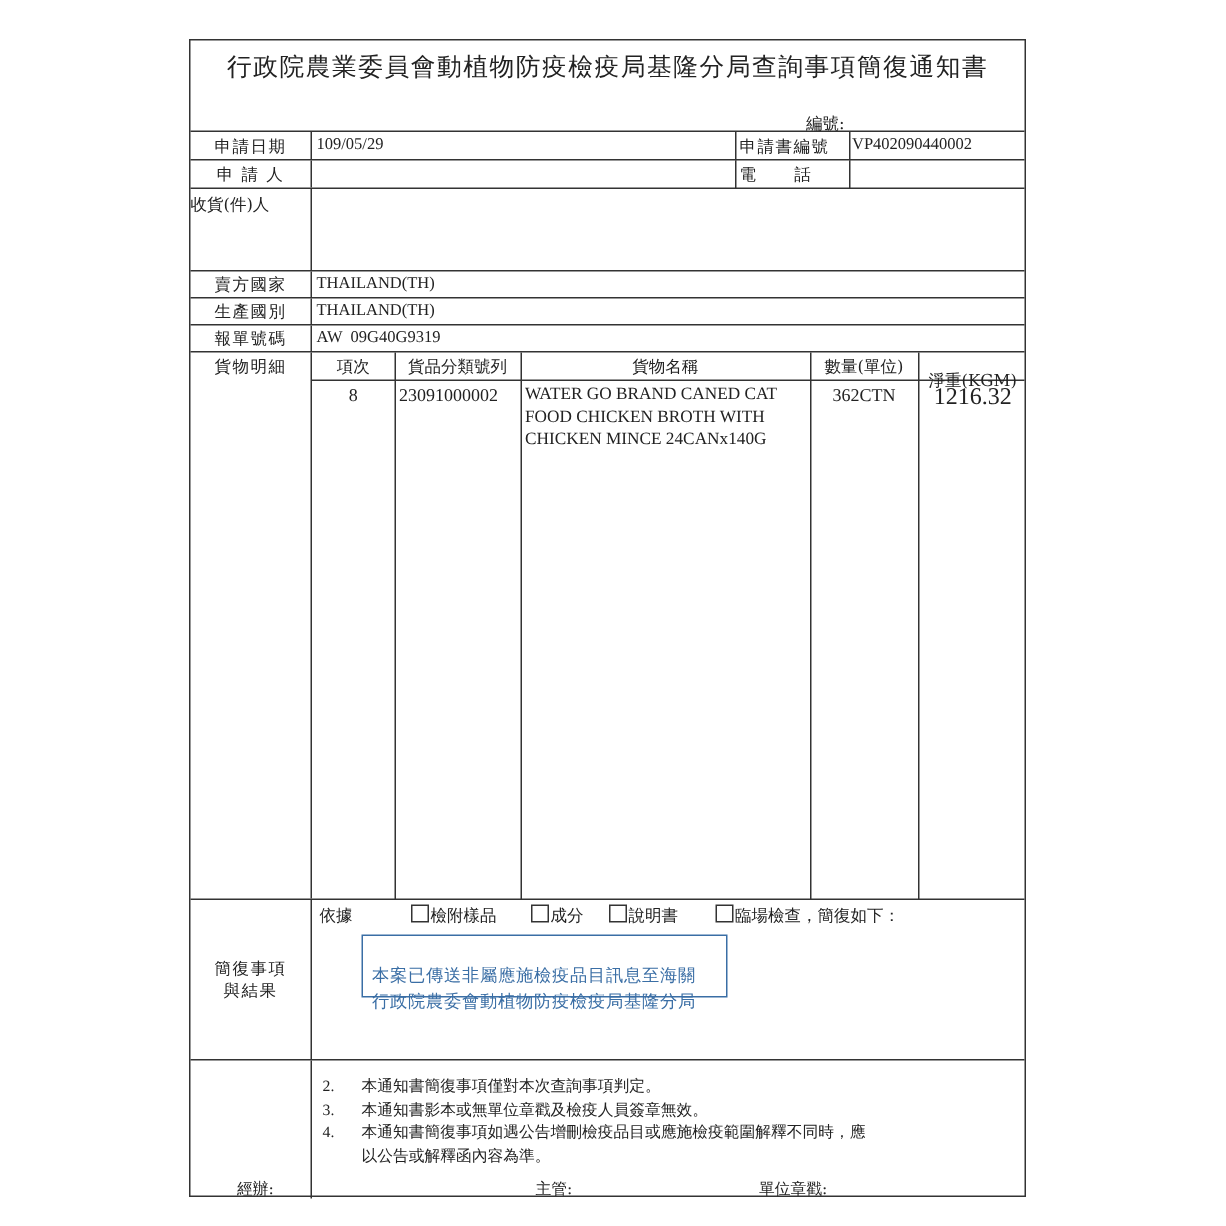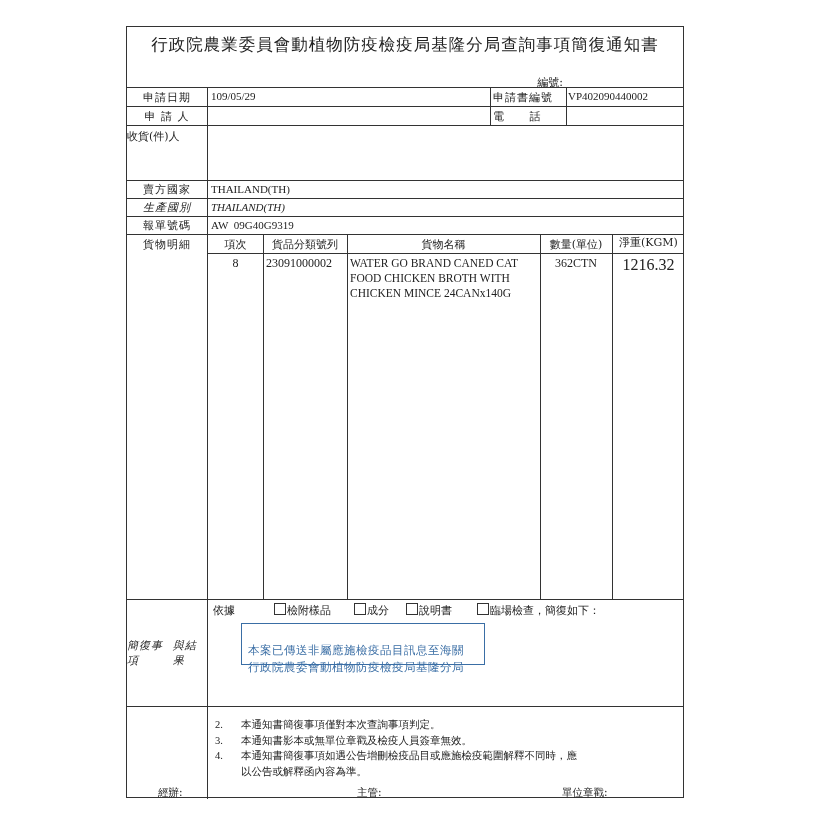--- a/index.html
+++ b/index.html
@@ -48,60 +48,60 @@
     <div class="cell" style="left:366px;top:2px;white-space:pre;">電　　 話</div>
     <div class="vline" style="left:439px;top:0;height:19px;"></div>
     <div class="cell" style="left:441px;top:2px;"></div>
   </div>
 
   <div class="row" style="top:153px;height:18px;">
     <div class="lbl">賣方國家</div>
     <div class="val">THAILAND(TH)</div>
   </div>
 
-  <div class="row" style="top:171px;height:18px;font-style:italic;">
+  <div class="row" style="top:171px;height:18px;">
     <div class="lbl">生產國別</div>
     <div class="val">THAILAND(TH)</div>
   </div>
 
   <div class="row" style="top:189px;height:18px;">
     <div class="lbl">報單號碼</div>
     <div class="val" style="white-space:pre;">AW  09G40G9319</div>
   </div>
 
   <div class="row" style="top:207px;height:365px;">
     <div class="lbl" style="align-items:flex-start;padding-top:2px;">貨物明細</div>
 
     <div style="position:absolute;left:81px;right:0;top:0;height:18px;border-bottom:1.2px solid #333;">
       <div class="cell" style="left:0;width:55px;top:2px;text-align:center;">項次</div>
       <div class="cell" style="left:55px;width:84px;top:2px;text-align:center;">貨品分類號列</div>
       <div class="cell" style="left:139px;width:193px;top:2px;text-align:center;">貨物名稱</div>
       <div class="cell" style="left:332px;width:72px;top:2px;text-align:center;">數量(單位)</div>
-      <div class="cell" style="left:404px;width:73px;top:0;text-align:center;">淨重(KGM)</div>
+      <div class="cell" style="left:404px;width:73px;top:11px;text-align:center;">淨重(KGM)</div>
     </div>
     <div class="vline" style="left:136px;top:0;height:365px;"></div>
     <div class="vline" style="left:220px;top:0;height:365px;"></div>
     <div class="vline" style="left:413px;top:0;height:365px;"></div>
     <div class="vline" style="left:485px;top:0;height:365px;"></div>
 
     <div>
       <div class="cell mono" style="left:81px;width:55px;top:21px;text-align:center;font-size:12px;">8</div>
       <div class="cell mono" style="left:139px;top:21px;font-size:12px;">23091000002</div>
       <div class="cell mono" style="left:223px;top:21px;font-size:11.5px;line-height:15px;">
         <div>WATER GO BRAND CANED CAT</div>
         <div>FOOD CHICKEN BROTH WITH</div>
         <div>CHICKEN MINCE 24CANx140G</div>
       </div>
       <div class="cell mono" style="left:413px;width:72px;top:21px;text-align:center;font-size:12px;">362CTN</div>
       <div class="cell mono" style="left:485px;width:73px;top:21px;text-align:center;font-size:16px;">1216.32</div>
     </div>
   </div>
 
   <div class="row" style="top:572px;height:107px;">
-    <div class="lbl" style="font-style:italic;">
+    <div class="lbl" style="flex-direction:column;">
       <div>簡復事項</div>
       <div>與結果</div>
     </div>
     <div class="cell" style="left:86px;top:3px;white-space:nowrap;">
       <span>依據</span>
       <span style="display:inline-block;width:32px;"></span>
       <span><span class="checkbox"></span><span>檢附樣品</span></span>
       <span style="display:inline-block;width:16px;"></span>
       <span><span class="checkbox"></span><span>成分</span></span>
       <span style="display:inline-block;width:10px;"></span>
@@ -122,13 +122,13 @@
   <div class="notes">
     <div><span class="num">2.</span><span>本通知書簡復事項僅對本次查詢事項判定。</span></div>
     <div><span class="num">3.</span><span>本通知書影本或無單位章戳及檢疫人員簽章無效。</span></div>
     <div><span class="num">4.</span><span>本通知書簡復事項如遇公告增刪檢疫品目或應施檢疫範圍解釋不同時，應</span></div>
     <div><span class="num"></span><span>以公告或解釋函內容為準。</span></div>
   </div>
 </div>
 
 <div class="footer" style="left:158px;">經辦:</div>
 <div class="footer" style="left:357px;">主管:</div>
-<div class="footer" style="left:562px;">單位章戳:</div>
+<div class="footer" style="left:506px;">單位章戳:</div>
 
 </body></html>

